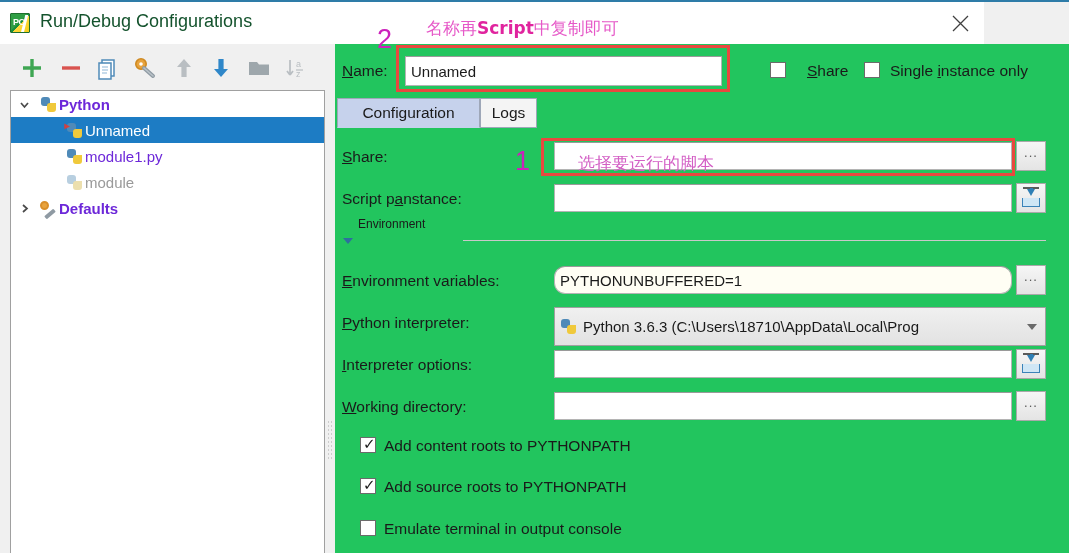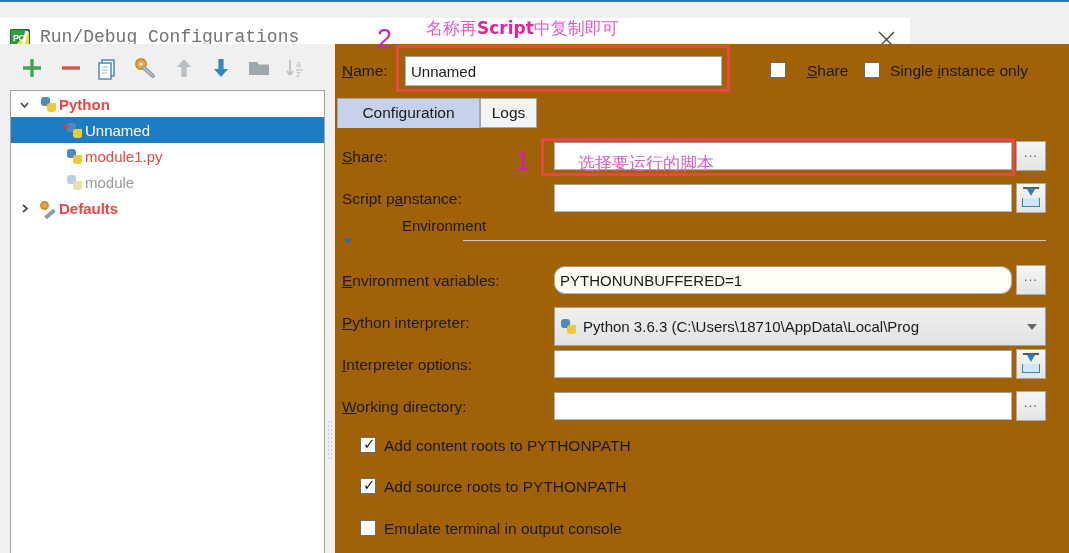--- a/index.html
+++ b/index.html
@@ -16,23 +16,22 @@
     width: 1069px; height: 553px;
     background: #f0f0f0;
   }
   
   .top-accent {
     position: absolute; left: 0; top: 0; width: 1069px; height: 2px;
     background: #2e7ca8;
   }
   
   .titlebar {
-    position: absolute; left: 0; top: 2px; width: 910px; height: 42px;
+    position: absolute; left: 0; top: 2px; width: 984px; height: 42px;
     background: #ffffff;
-    margin-top: 16px;
   }
   .app-icon {
     position: absolute; left: 10px; top: 11px;
     width: 20px; height: 20px;
     background: linear-gradient(135deg, #2f9e44 0%, #2f9e44 45%, #1a8f3c 45%, #1a8f3c 55%, #ffd83b 55%, #f3d01a 100%);
     border: 1px solid #1e6e2e;
     border-radius: 1px;
     overflow: hidden;
   }
   .app-icon .pc {
@@ -43,21 +42,21 @@
     line-height: 10px;
   }
   .app-icon .slash {
     position: absolute; right: 3px; top: 1px;
     width: 3px; height: 18px;
     background: #ffffff;
     transform: skewX(-14deg);
   }
   .win-title {
     position: absolute; left: 40px; top: 9px;
-    font-size: 18px; color: #737373; white-space: nowrap; font-family: Liberation Mono, monospace;
+    font-size: 18px; color: #14532d; white-space: nowrap;
   }
   .close-btn {
     position: absolute; right: 6px; top: 4px;
     width: 36px; height: 34px;
     cursor: default;
   }
   .close-btn svg { display: block; margin: 9px auto 0; }
   
   .toolbar {
     position: absolute; left: 0; top: 44px; width: 1069px; height: 48px;
@@ -84,21 +83,21 @@
     cursor: default;
     white-space: nowrap;
   }
   .tree-row.selected { background: #1d7cc4; }
   .tree-row.selected .tree-label { color: #ffffff; }
   .tree-arrow {
     width: 26px; display: flex; align-items: center; justify-content: center;
     color: #4a4a4a; font-size: 12px;
   }
   .tree-icon { width: 22px; display: flex; align-items: center; justify-content: center; }
-  .tree-label { color: #ef4444; }
+  .tree-label { color: #6d28d9; }
   .tree-label.bold { font-weight: bold; }
   .tree-label.dim { color: #9a9a9a; }
   
   .pyglyph { position: relative; width: 15px; height: 15px; display:inline-block; }
   .pyglyph .b {
     position: absolute; left: 0; top: 0; width: 9px; height: 9px;
     background: #4f8ab8; border-radius: 3px 3px 0 3px;
   }
   .pyglyph .y {
     position: absolute; right: 0; bottom: 0; width: 9px; height: 9px;
@@ -127,21 +126,21 @@
   }
   .splitter .dots {
     position: absolute; left: 2px; top: 330px; width: 5px; height: 40px;
     background-image: radial-gradient(circle, #c8c8c8 0.8px, transparent 1px);
     background-size: 3px 4px;
     opacity: .9;
   }
   
   .right-pane {
     position: absolute; left: 335px; top: 44px; width: 734px; height: 509px;
-    background: #a16207;
+    background: #22c55e;
   }
   .lbl {
     position: absolute; font-size: 15.5px; color: #1a1a1a; white-space: nowrap;
   }
   .lbl u { text-decoration: underline; }
   .txt {
     position: absolute;
     background: #ffffff;
     border: 1px solid #b4b4b4;
     border-top-color: #9a9a9a;
@@ -441,21 +440,21 @@
     <div class="sq-btn" style="left:681px; top:139px; width:30px; height:30px;">
       <span class="macro-icon">
         <span class="cap"></span>
           <span class="stem"></span>
           <span class="arrow"></span>
           <span class="tray"></span>
       </span>
     </div>
 
     <div class="sec-tri" style="left:8px; top:194px;"></div>
-    <div class="lbl" style="left:23px; top:173px; font-size:15px;margin-left:44px;">Environment</div>
+    <div class="lbl" style="left:23px; top:173px; font-size:12px;">Environment</div>
     <div class="sec-rule" style="left:128px; top:196px; width:583px;"></div>
 
     <div class="lbl" style="left:7px; top:228px;">
       <u>E</u><span>nvironment variables:</span>
     </div>
     <input class="txt yellowish" style="left: 219px; top: 222px; width: 458px; height: 28px; border-radius: 11px;" value="PYTHONUNBUFFERED=1">
     <div class="sq-btn" style="left:681px; top:221px; width:30px; height:30px;">
       <span class="ell">...</span>
     </div>
 

